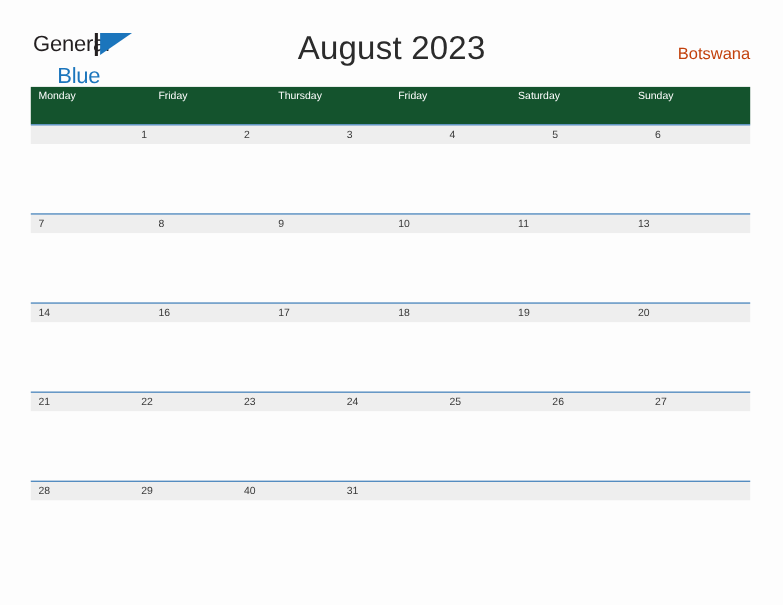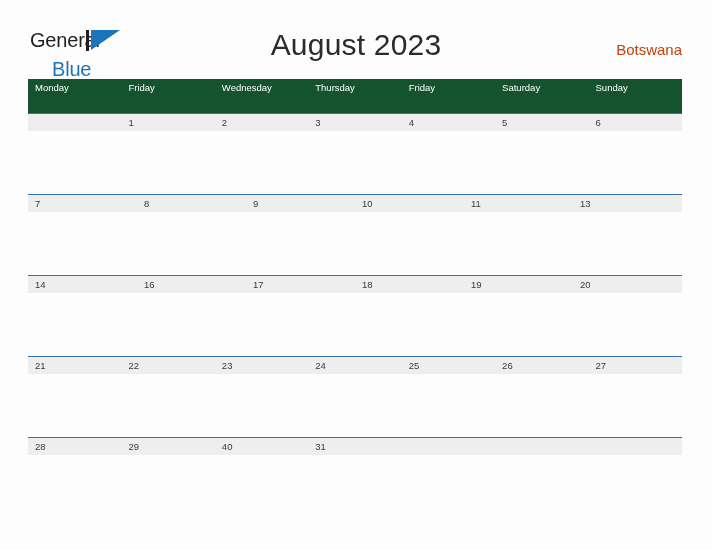--- a/index.html
+++ b/index.html
@@ -154,21 +154,20 @@
 
   <div class="cal-region">Botswana</div>
 
 </div>
 
 <div class="calendar">
 
   <div class="weekday-row">
     <div class="weekday-cell">Monday</div>
     <div class="weekday-cell">Friday</div>
-    <div class="weekday-cell">Wednesday</div>
     <div class="weekday-cell">Thursday</div>
     <div class="weekday-cell">Friday</div>
     <div class="weekday-cell">Saturday</div>
     <div class="weekday-cell">Sunday</div>
   </div>
 
   <div class="week-row">
     <div class="day-band">
       <div class="day-cell"></div>
       <div class="day-cell">1</div>

